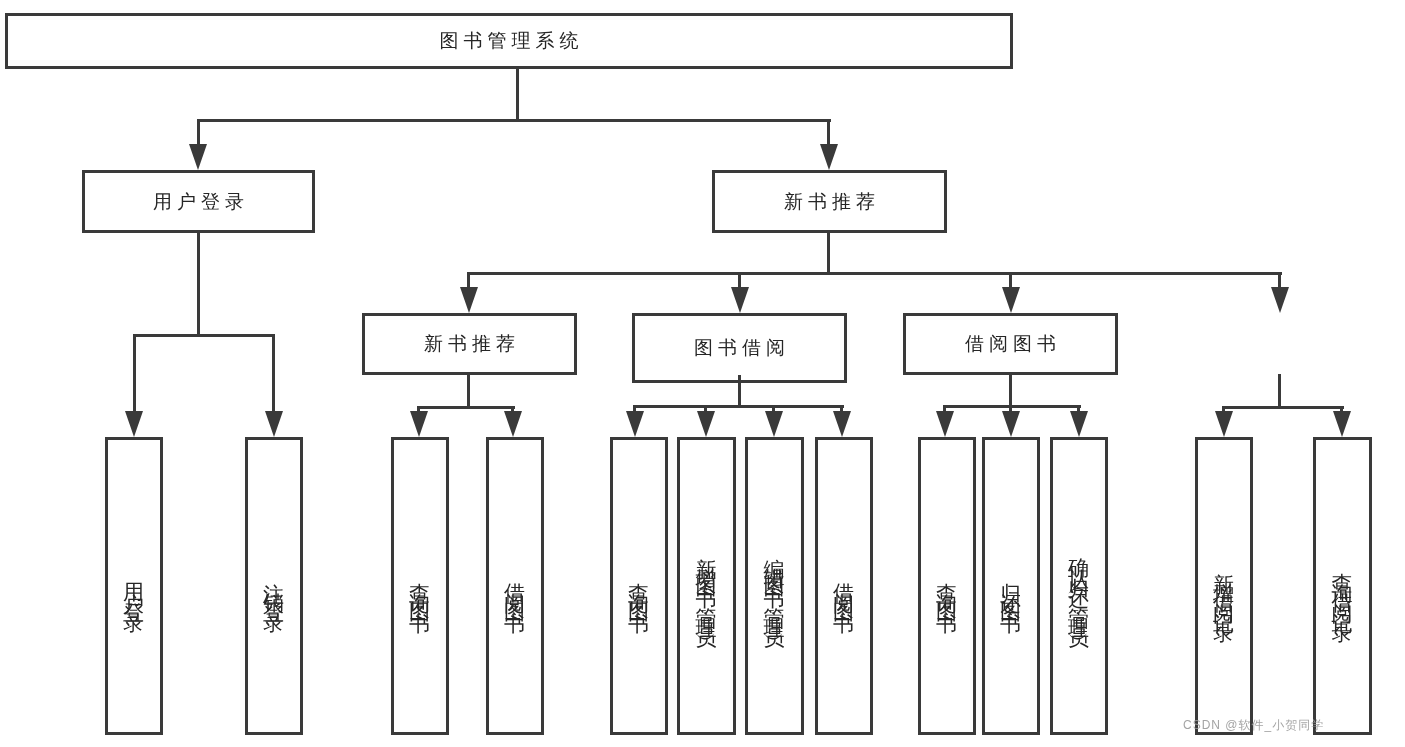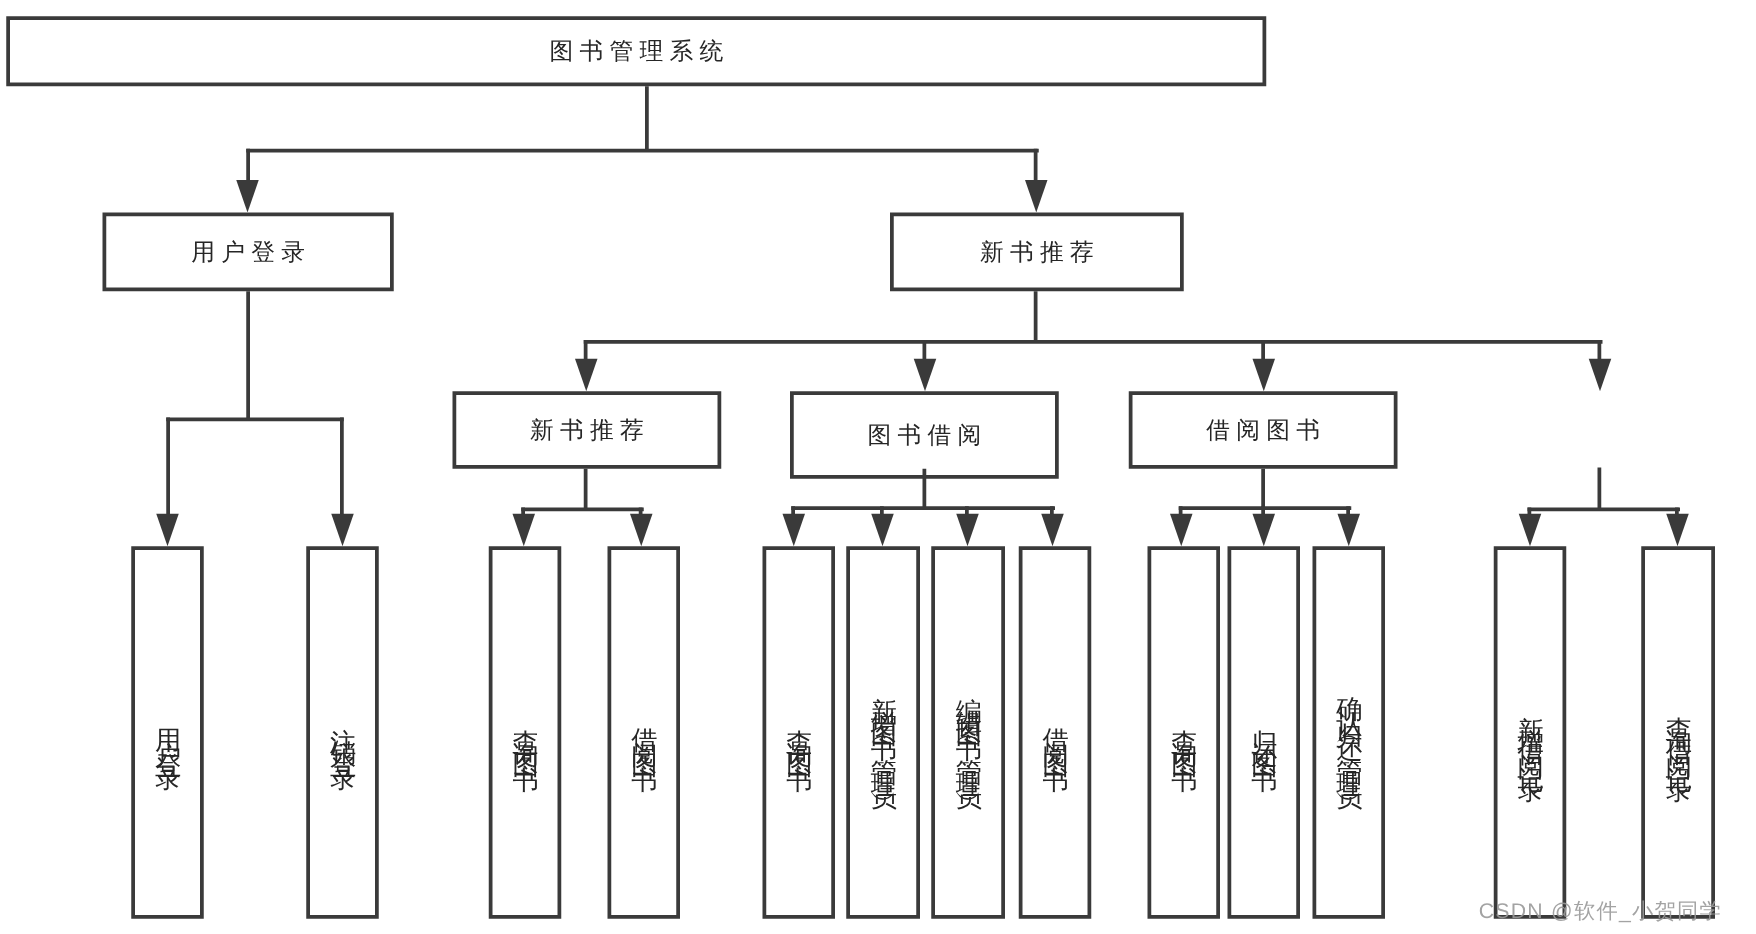--- a/index.html
+++ b/index.html
@@ -25,21 +25,21 @@
     font-size:21px;letter-spacing:10px;line-height:1;color:var(--text);white-space:nowrap;
   }
   .vl{position:absolute;width:3px;background:var(--line);}
   .hl{position:absolute;height:3px;background:var(--line);}
   .ar{
     position:absolute;width:0;height:0;
     border-left:9px solid transparent;border-right:9px solid transparent;
     border-top:26px solid var(--line);
   }
   .watermark{
-    position:absolute;left:1183px;top:717px;font-size:17px;letter-spacing:1px;
+    position:absolute;left:1183px;top:717px;font-size:12px;letter-spacing:1px;
     color:var(--watermark);opacity:.9;white-space:nowrap;
   }
 </style>
 </head>
 <body>
 
 <div id="canvas">
 
   <div class="box" style="left:5px;top:13px;width:1008px;height:56px">
     <span class="hlabel">图书管理系统</span>

